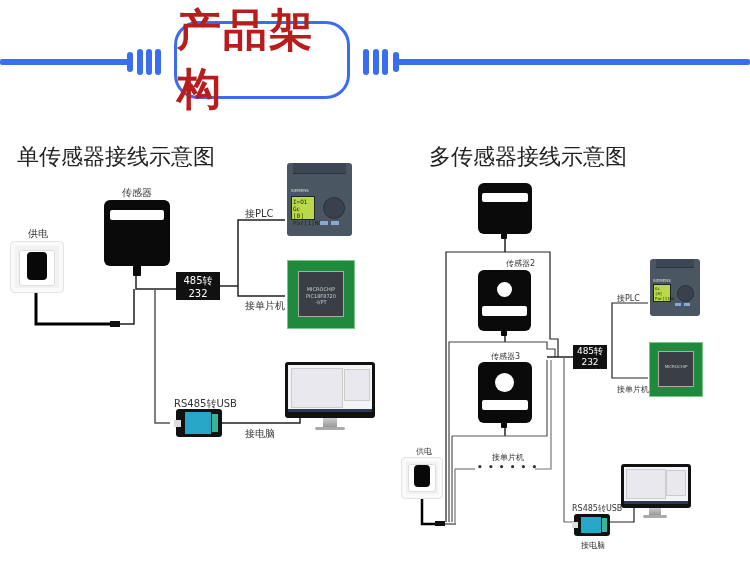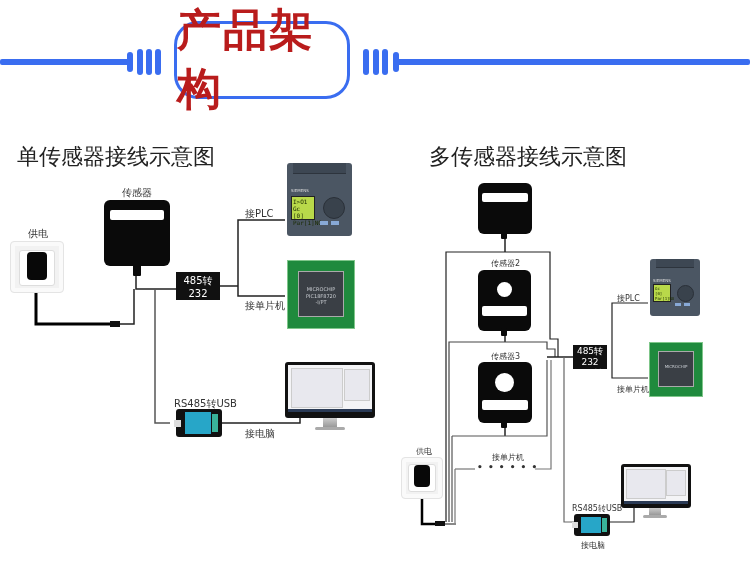--- a/index.html
+++ b/index.html
@@ -183,21 +183,21 @@
 </div>
 
 <div class="section-title" style="left:429px;top:142px;">多传感器接线示意图</div>
 
 <div class="lbl-s" style="left:491px;top:172px;margin-top:48px;">传感器1</div>
 <div class="sensor" style="left:478px;top:183px;width:54px;height:51px;">
   <div class="bar" style="left:4px;top:10px;width:46px;height:9px;"></div>
   <div class="plug" style="left:23px;top:48px;width:6px;height:8px;"></div>
 </div>
 
-<div class="lbl-s" style="left:491px;top:258px;">传感器2</div>
+<div class="lbl-s" style="left:506px;top:258px;">传感器2</div>
 <div class="sensor" style="left:478px;top:270px;width:53px;height:61px;">
   <div class="dot" style="left:19px;top:12px;width:15px;height:15px;"></div>
   <div class="bar" style="left:4px;top:36px;width:45px;height:10px;"></div>
   <div class="plug" style="left:23px;top:58px;width:6px;height:8px;"></div>
 </div>
 
 <div class="lbl-s" style="left:491px;top:351px;">传感器3</div>
 <div class="sensor" style="left:478px;top:362px;width:54px;height:61px;">
   <div class="dot" style="left:17px;top:11px;width:19px;height:19px;"></div>
   <div class="bar" style="left:4px;top:38px;width:46px;height:10px;"></div>

